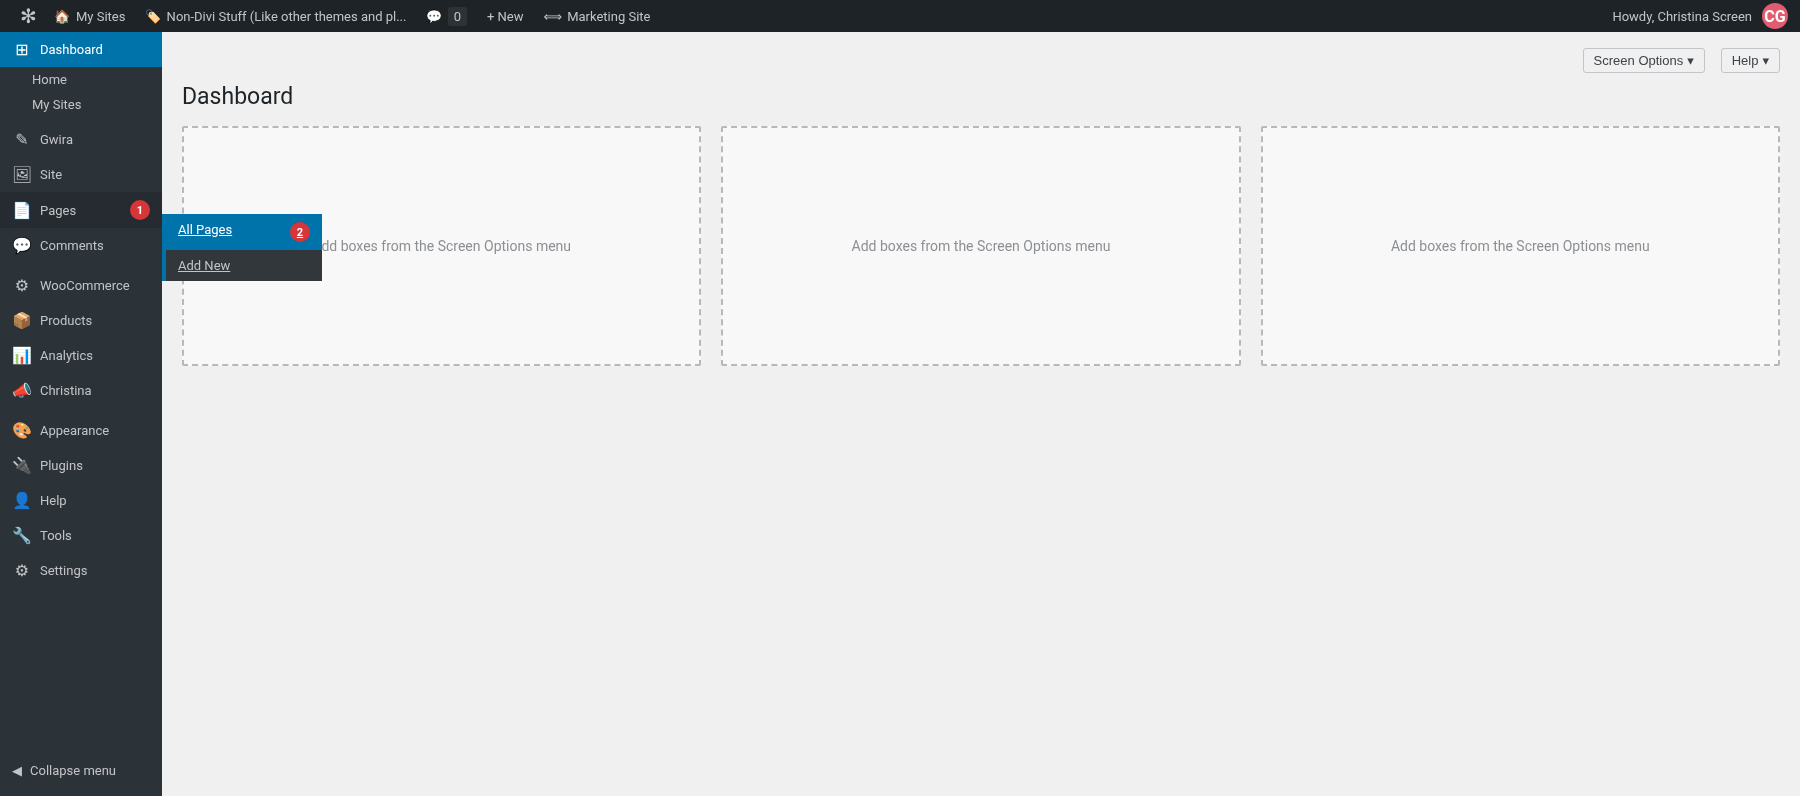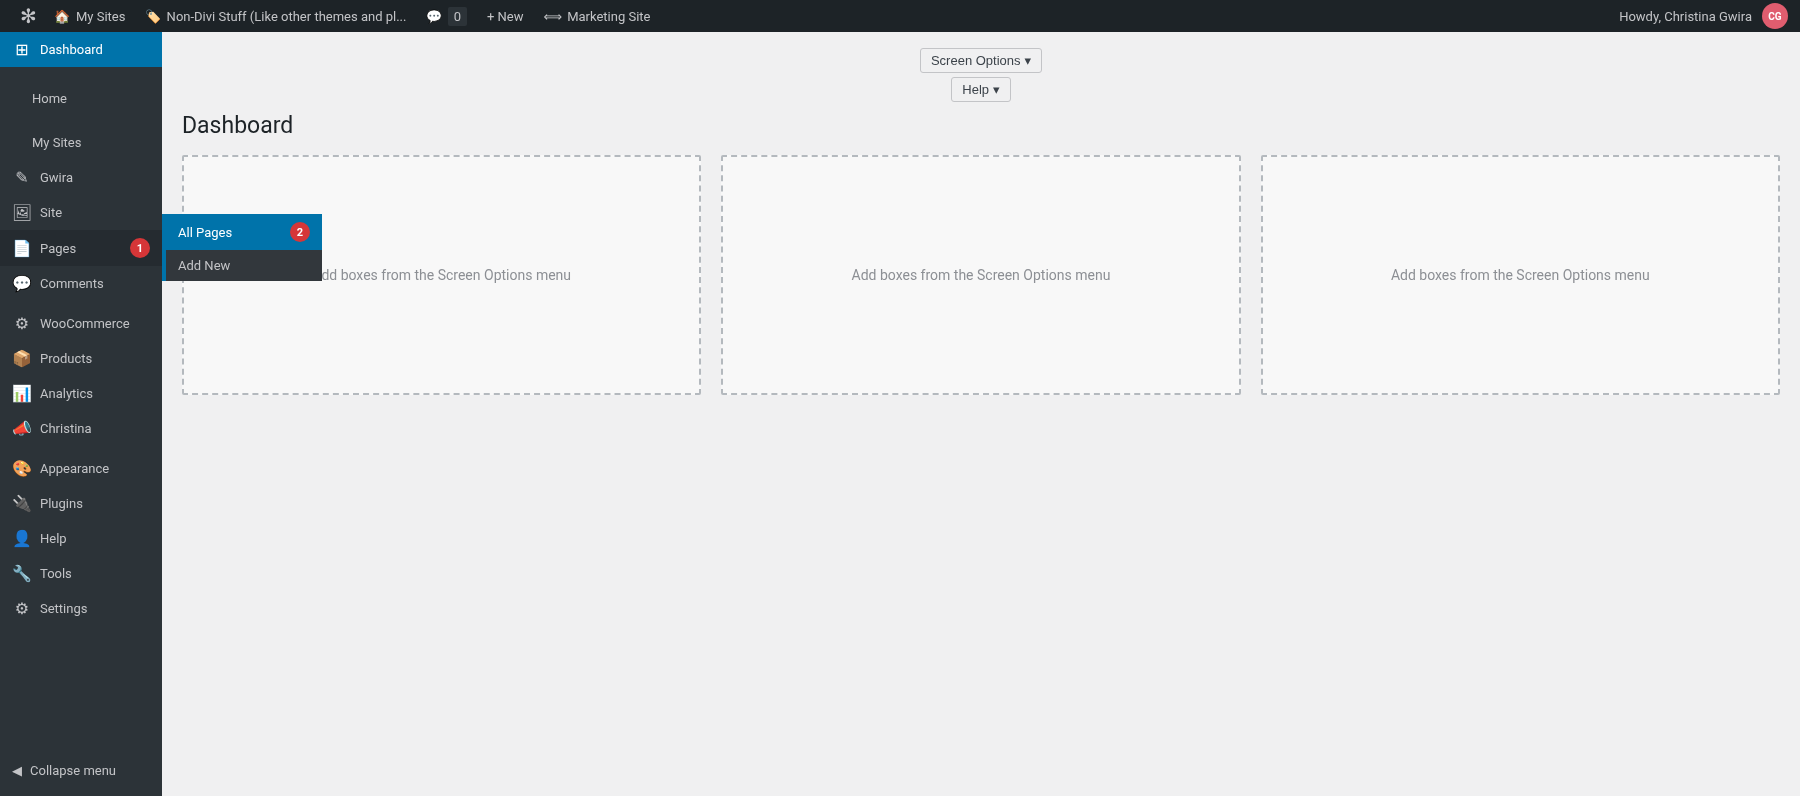--- a/index.html
+++ b/index.html
@@ -41,21 +41,21 @@
     }
     .adminbar-avatar {
       width: 26px;
       height: 26px;
       border-radius: 50%;
       background: #e05d6f;
       display: inline-flex;
       align-items: center;
       justify-content: center;
       color: white;
-      font-size: 10px;
+      font-size: 16px;
       font-weight: bold;
     }
     .adminbar-comment-count {
       background: #2c3338;
       color: #c3c4c7;
       padding: 2px 6px;
       border-radius: 2px;
     }
 
     
@@ -104,41 +104,41 @@
     .menu-separator { height: 5px; }
 
     
     .submenu-item {
       display: flex;
       align-items: center;
       padding: 5px 12px 5px 32px;
       color: #c3c4c7;
       cursor: pointer;
       font-size: 13px;
-      margin-top: 19px;
     }
 
     
     .pages-submenu {
       position: absolute;
       left: 162px;
       top: 214px;
       background: #32373c;
       width: 160px;
       z-index: 500;
       border-left: 4px solid #0073aa;
     }
     .pages-submenu-item {
       display: flex;
-      align-items: center;
+      align-items: flex-start;
       gap: 8px;
       padding: 8px 12px;
       color: #c3c4c7;
       cursor: pointer;
       font-size: 13px;
+      text-decoration: underline;
     }
     .pages-submenu-item.active { background: #0073aa; color: #fff; }
     .submenu-badge {
       background: #d63638;
       color: white;
       border-radius: 50%;
       width: 20px;
       height: 20px;
       display: flex;
       align-items: center;
@@ -158,22 +158,21 @@
     #wpbody-content {
       padding: 10px 20px;
     }
 
     
     .top-bar {
       display: flex;
       justify-content: flex-end;
       align-items: center;
       padding: 6px 0;
-      gap: 4px;
-      flex-direction: column;
+      gap: 16px;
     }
     .top-btn {
       background: #f0f0f1;
       border: 1px solid #c3c4c7;
       color: #3c434a;
       padding: 4px 10px;
       font-size: 13px;
       cursor: pointer;
       border-radius: 3px;
       display: flex;
@@ -241,21 +240,21 @@
     <span class="adminbar-comment-count">0</span>
   </div>
   <div class="adminbar-item">
     <span>+ New</span>
   </div>
   <div class="adminbar-item">
     <span>⟺</span>
     <span>Marketing Site</span>
   </div>
   <div class="adminbar-right">
-    <span style="margin-right:6px;">Howdy, Christina Gwira</span>
+    <span style="margin-right:6px;">Howdy, Christina Screen</span>
     <div class="adminbar-avatar">CG</div>
   </div>
 </div>
 
 <div id="wpwrap">
 
   <div id="adminmenuback" style="position:relative;">
     <ul id="adminmenu">
 
       <li class="menu-item current">

